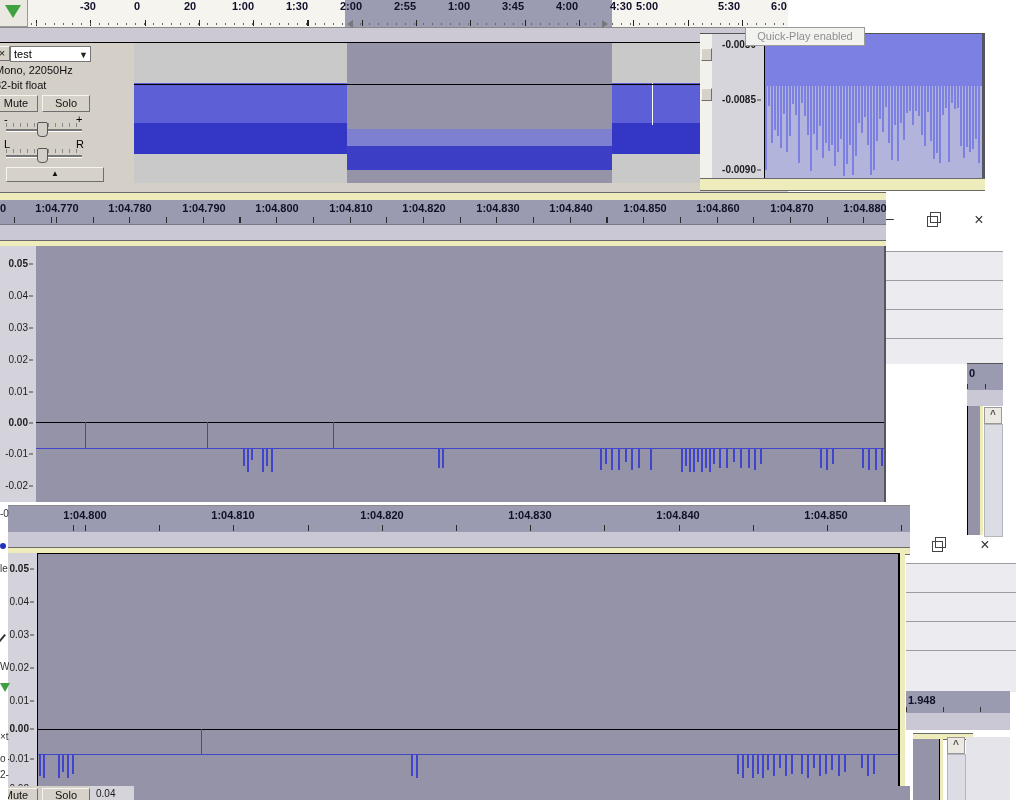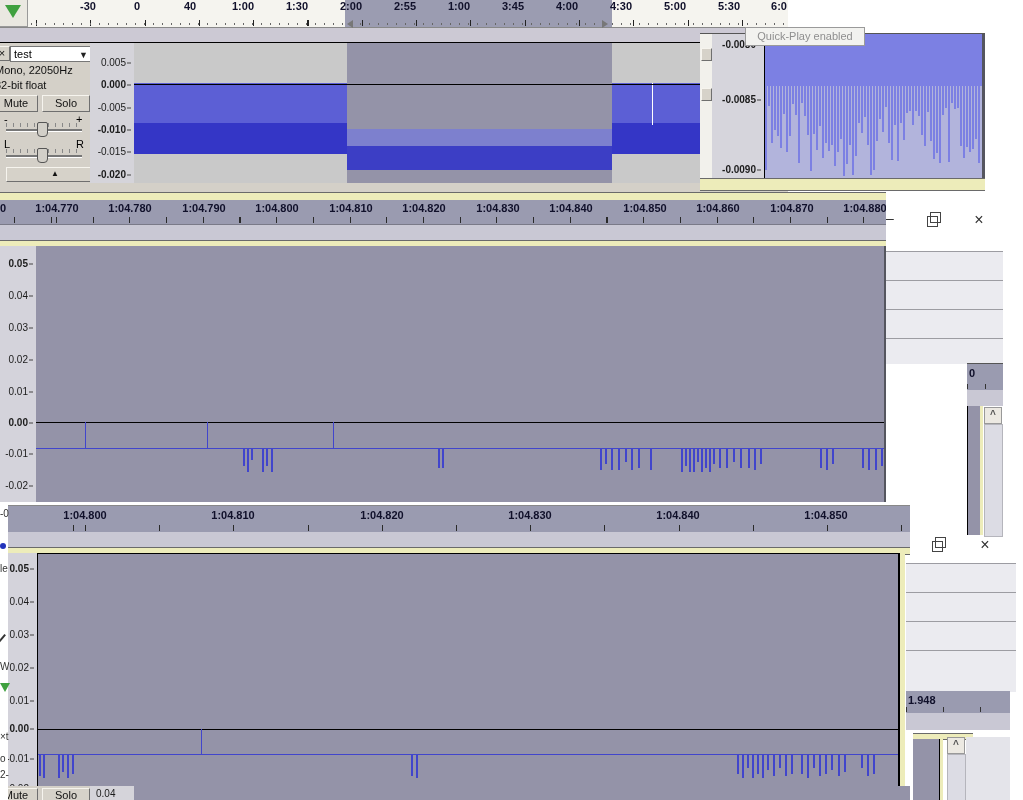--- a/index.html
+++ b/index.html
@@ -84,30 +84,30 @@
   <div class="abs" style="left:0;top:0;width:788px;height:192px">
 
     <div class="abs" style="left:0;top:0;width:788px;height:27px;background:#f5f4ef;border-bottom:1px solid #888">
       <div class="abs" style="left:345px;top:0;width:267px;height:27px;background:#9b9cb1"></div>
       <div class="tick-major" style="left:0;top:20px;width:788px;height:6px;background-position:36px 0"></div>
       <div class="abs" style="left:0;top:23px;width:788px;height:2px;background:repeating-linear-gradient(90deg,#666 0 1px,transparent 1px 9px);background-position:36px 0"></div>
       <div class="tlabels" style="left:0;top:0;width:788px;height:20px">
           <span style="left: 37px; margin-top: 20px;">00</span>
           <span style="left: 88px;">-30</span>
           <span style="left: 137px;">0</span>
-          <span style="left: 190px;">40</span>
+          <span style="left: 190px;">20</span>
           <span style="left: 243px;">1:00</span>
           <span style="left: 297px;">1:30</span>
           <span style="left: 351px;">2:00</span>
           <span style="left: 405px;">2:55</span>
           <span style="left: 459px;">1:00</span>
           <span style="left: 513px;">3:45</span>
           <span style="left: 567px;">4:00</span>
           <span style="left: 621px;">4:30</span>
-          <span style="left: 675px;">5:00</span>
+          <span style="left: 647px;">5:00</span>
           <span style="left: 729px;">5:30</span>
           <span style="left: 779px;">6:0</span>
         </div>
       <div class="sel-arrow" style="left:347px;top:20px;border-top:4px solid transparent;border-bottom:4px solid transparent;border-right:6px solid #777"></div>
       <div class="sel-arrow" style="left:602px;top:20px;border-top:4px solid transparent;border-bottom:4px solid transparent;border-left:6px solid #777"></div>
       <div class="abs" style="left:0;top:0;width:27px;height:26px;background:#eae8e1;border-right:1px solid #999;border-bottom:1px solid #999">
         <div class="sel-arrow" style="left:5px;top:5px;border-left:8px solid transparent;border-right:8px solid transparent;border-top:13px solid #3fa03f"></div>
       </div>
     </div>
 
@@ -133,30 +133,20 @@
         <div class="thumb" style="left:37px;top:79px"></div>
 
         <div class="abs" style="left:4px;top:95px;font:11px 'Liberation Sans',sans-serif">L</div>
         <div class="abs" style="left:76px;top:95px;font:11px 'Liberation Sans',sans-serif">R</div>
         <div class="sliderticks" style="left:6px;top:106px;width:76px"></div>
         <div class="slidertrack" style="left:6px;top:112px;width:76px"></div>
         <div class="thumb" style="left:37px;top:105px"></div>
         <div class="b3" style="left:6px;top:124px;width:96px;height:13px;font-size:8px;line-height:12px">▲</div>
       </div>
 
-      <div class="abs" style="left:90px;top:0;width:44px;height:140px;background:#d5d4da;border-right:1px solid #000">
-        <div class="vlabels" style="left:0;top:0;width:44px;height:140px">
-            <span style="top: 19px;">0.005</span>
-            <span style="top: 41px; font-weight: bold;">0.000</span>
-            <span style="top: 64px;">-0.005</span>
-            <span style="top: 86px; font-weight: bold;">-0.010</span>
-            <span style="top: 108px;">-0.015</span>
-            <span style="top: 131px; font-weight: bold;">-0.020</span>
-          </div>
-      </div>
 
       <div class="abs" style="left:134px;top:0;width:213px;height:140px;background:#c9c9c9">
         <div class="abs" style="left:0;top:40px;width:100%;height:40px;background:#5c5fd5"></div>
         <div class="abs" style="left:0;top:80px;width:100%;height:31px;background:#3436c6"></div>
       </div>
 
       <div class="abs" style="left:347px;top:0;width:265px;height:140px;background:#9493a8">
         <div class="abs" style="left:0;top:86px;width:100%;height:17px;background:#7d80ce"></div>
         <div class="abs" style="left:0;top:103px;width:100%;height:24px;background:#3c3ec5"></div>
       </div>

